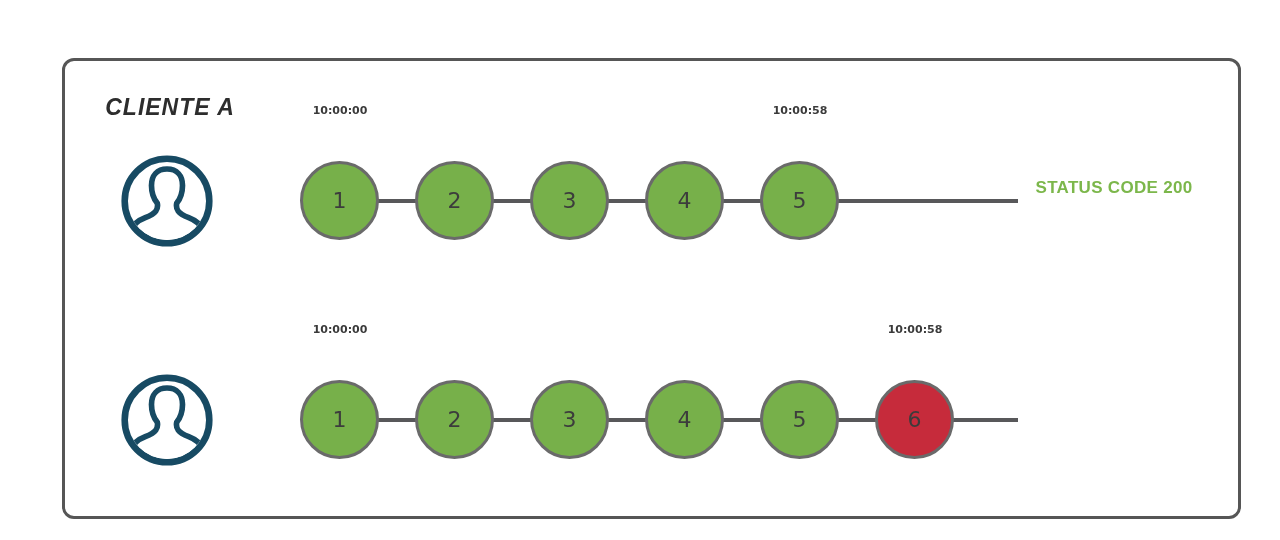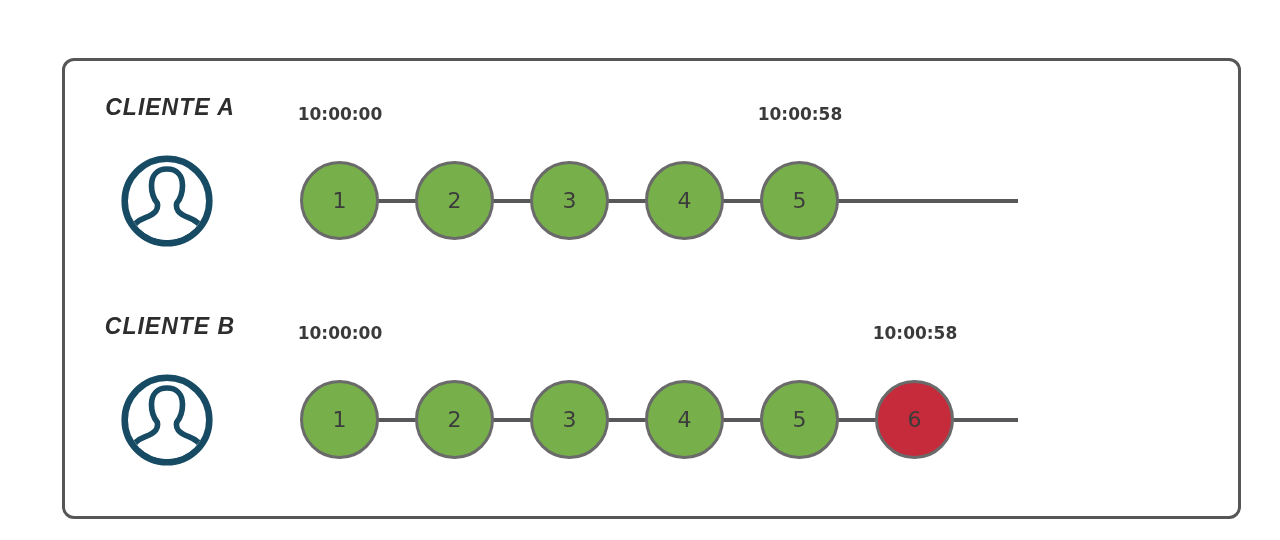--- a/index.html
+++ b/index.html
@@ -49,21 +49,21 @@
     width: 94px; height: 94px;
     color: var(--icon-navy, #174a63);
   }
   .client-icon svg { display: block; width: 100%; height: 100%; }
 
   .timestamp {
     position: absolute;
     top: calc(var(--cy) - 97px);
     transform: translateX(-50%);
     font-family: "DejaVu Sans", sans-serif;
-    font-size: 17px;
+    font-size: 11px;
     font-weight: bold;
     color: #3a3a3a;
     white-space: nowrap;
   }
   .ts-start { left: 340px; }
 
   .timeline-line {
     position: absolute;
     left: 340px;
     top: calc(var(--cy) - 2px);
@@ -139,25 +139,25 @@
           <span>3</span>
         </div>
         <div class="req-circle allowed" style="left: 645px;">
           <span>4</span>
         </div>
         <div class="req-circle allowed" style="left: 760px;">
           <span>5</span>
         </div>
       </div>
     <div class="status-text success">
+      <div class="line1">STATUS CODE 200</div>
     </div>
   </section>
 
   <section class="row row-b">
-    <div class="client-label">CLIENTE B</div>
     <div class="client-icon">
       <svg viewBox="0 0 100 100" aria-hidden="true">
         <circle cx="50" cy="50" r="45" fill="#ffffff" stroke="currentColor" stroke-width="7"></circle>
         <clipPath id="clipB">
             <circle cx="50" cy="50" r="41.5"></circle>
           </clipPath>
         <g clip-path="url(#clipB)">
           <path d="M50 16 c-10.5 0 -16.5 7 -16.5 17.5 c0 7 2.2 14 6.2 19 c0.6 3 0 6 -1.6 8.2 c-2.2 3 -6.2 5 -11.2 7 c-8.4 3.2 -13.6 8.2 -15.6 14.6 l0 19 l77.4 0 l0 -19 c-2 -6.4 -7.2 -11.4 -15.6 -14.6 c-5 -2 -9 -4 -11.2 -7 c-1.6 -2.2 -2.2 -5.2 -1.6 -8.2 c4 -5 6.2 -12 6.2 -19 C66.5 23 60.5 16 50 16 z" fill="#ffffff" stroke="currentColor" stroke-width="6" stroke-linejoin="round"></path>
         </g>
       </svg>

